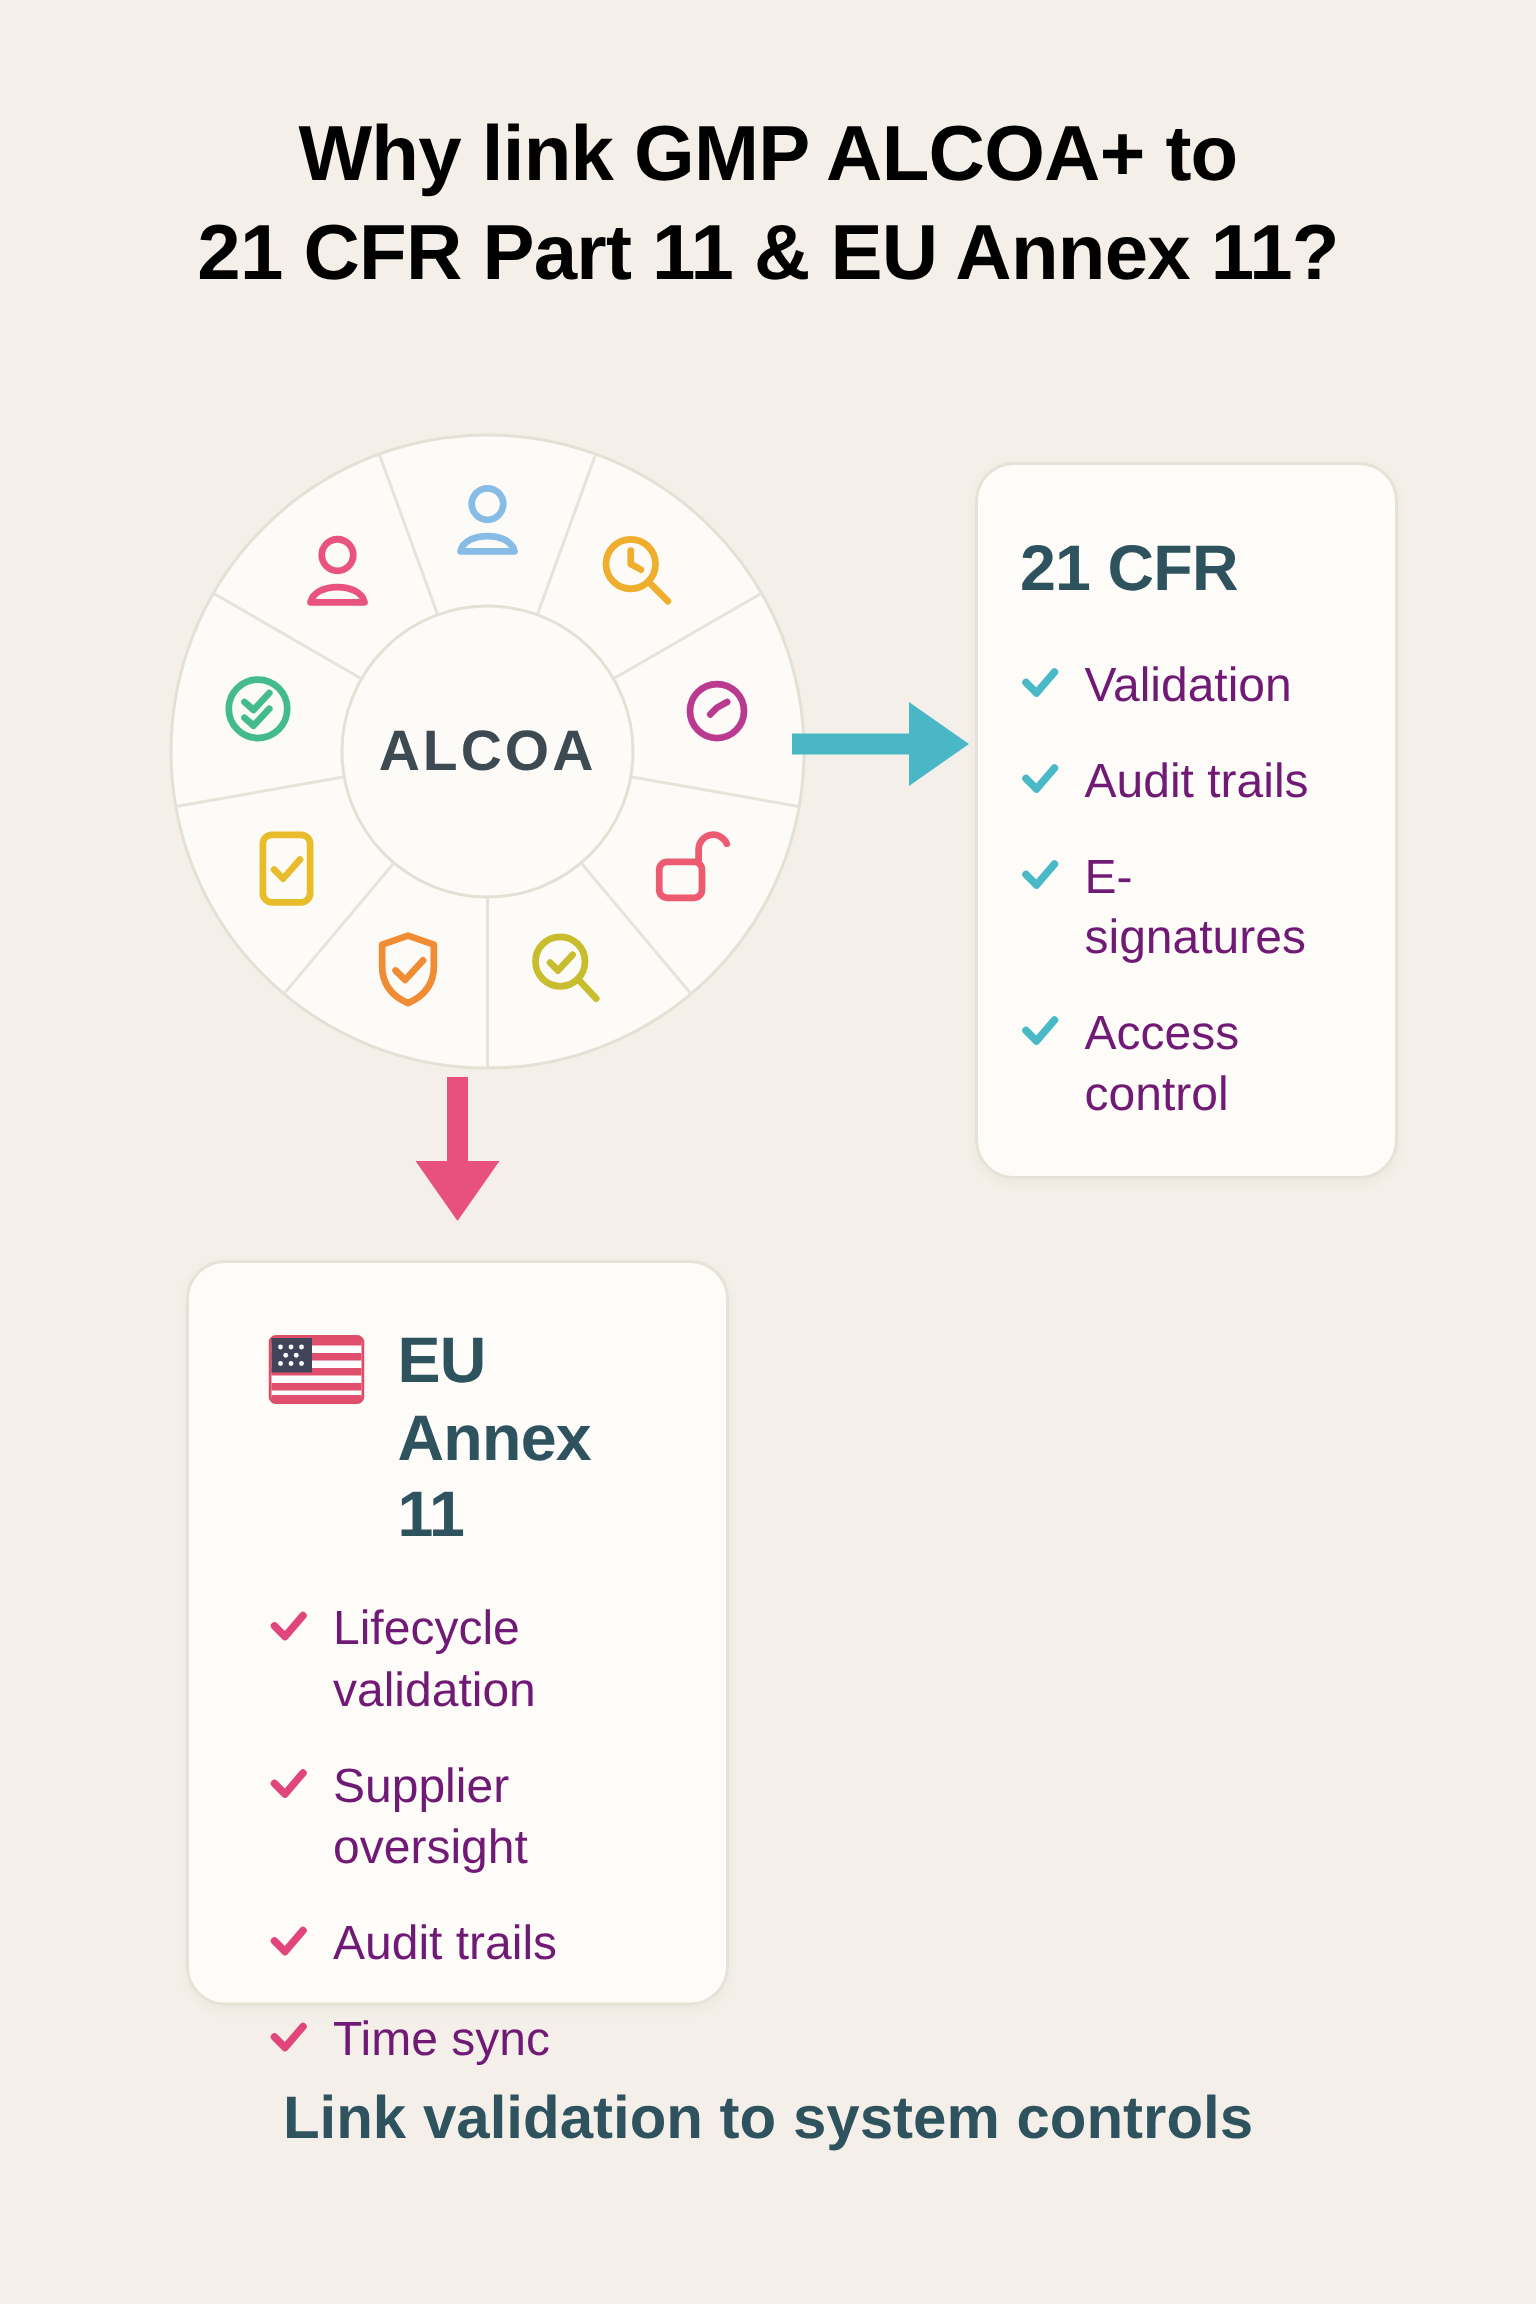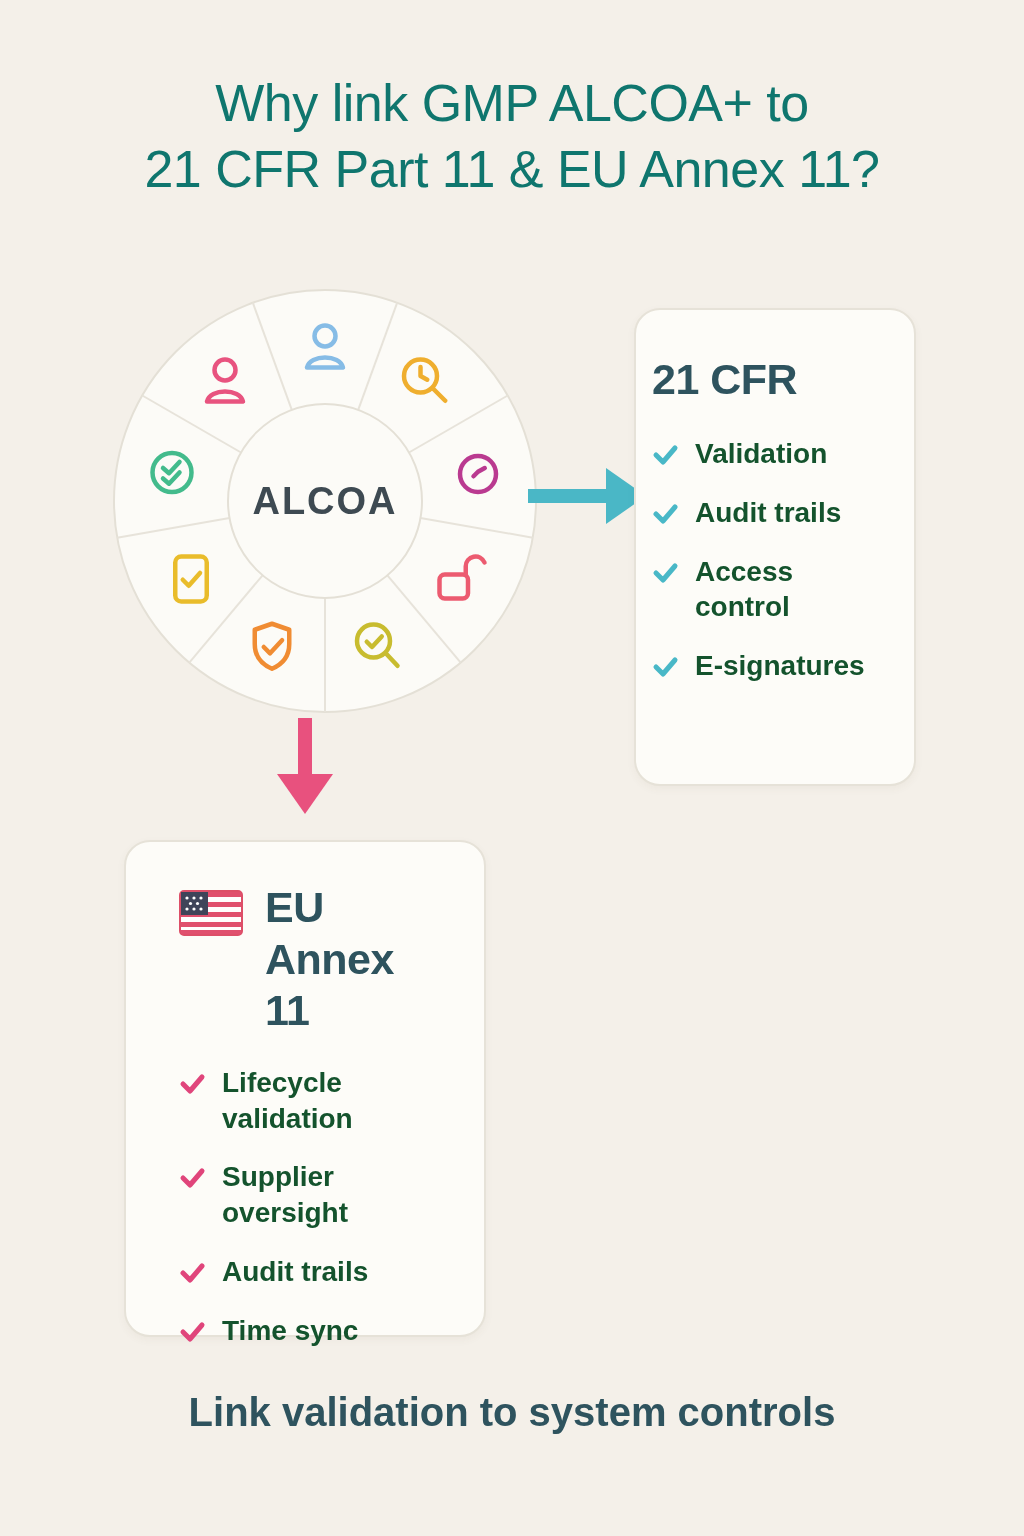--- a/index.html
+++ b/index.html
@@ -10,24 +10,24 @@
     width: 1024px;
     height: 1536px;
     background: #f4f0e9;
     overflow: hidden;
   }
   .title {
     position: absolute;
     top: 70px; left: 0; right: 0;
     text-align: center;
     font-size: 52px;
-    font-weight: 400;
+    font-weight: 700;
     line-height: 1.27;
     letter-spacing: -0.5px;
-    color: #0f766e;
+    color: #000000;
   }
   
   .wheel { position: absolute; left: 110px; top: 286px; width: 430px; height: 430px; }
   .wheel-ring { position: absolute; left: 0; top: 0; }
   .wheel-center {
     position: absolute; left: 118px; top: 118px; width: 194px; height: 194px;
     display: flex; align-items: center; justify-content: center;
     font-size: 38px; font-weight: 700; letter-spacing: 2px; color: #3e4a52;
   }
   .wheel-icon { position: absolute; width: 72px; height: 72px; }
@@ -36,33 +36,33 @@
   .arrow { position: absolute; }
   .arrow svg { display: block; }
   
   .card {
     position: absolute;
     background: #fdfcf8;
     border: 2px solid #e6e2d8;
     border-radius: 26px;
     box-shadow: 0 3px 8px rgba(90,80,60,0.05);
   }
-  .card-cfr { left: 634px; top: 308px; width: 282px; height: 478px; padding: 44px 16px; }
+  .card-cfr { left: 650px; top: 308px; width: 282px; height: 478px; padding: 44px 28px; }
   .card-annex { left: 124px; top: 840px; width: 362px; height: 497px; padding: 40px 53px; }
   .card-title {
     font-size: 43px; font-weight: 800; line-height: 1.2;
     color: #2e535e; letter-spacing: -0.5px;
   }
   .annex-title-row { display: flex; align-items: flex-start; }
   .flag { flex: 0 0 auto; margin-right: 22px; margin-top: 8px; }
   .check-list { list-style: none; margin-top: 30px; }
   .check-list li { display: flex; align-items: flex-start; margin-bottom: 23px; }
   .check-list li .check { flex: 0 0 auto; margin-right: 16px; margin-top: 5px; }
   .check-list li .item-text {
-    font-size: 28px; line-height: 1.28; color: #14532d; max-width: 172px; font-weight: 700;
+    font-size: 32px; line-height: 1.28; color: #701a75; max-width: 172px; font-weight: 400;
   }
   .card-annex .check-list { margin-top: 28px; }
   .footer {
     position: absolute; top: 1390px; left: 0; right: 0;
     text-align: center;
     font-size: 40px; font-weight: 600; color: #2e535e;
   }
 </style>
 </head>
 <body>
@@ -194,29 +194,29 @@
             </svg>
         </span>
         <span class="item-text">Audit trails</span>
       </li>
       <li>
         <span class="check" style="color: rgb(73, 184, 199);">
           <svg width="27" height="27" viewBox="0 0 27 27" fill="none" stroke="currentColor" stroke-width="5" stroke-linecap="round" stroke-linejoin="round">
               <path d="M4 14l7 7 12-14"></path>
             </svg>
         </span>
+        <span class="item-text">E-signatures</span>
+      </li>
+      <li>
+        <span class="check" style="color: rgb(73, 184, 199);">
+          <svg width="27" height="27" viewBox="0 0 27 27" fill="none" stroke="currentColor" stroke-width="5" stroke-linecap="round" stroke-linejoin="round">
+              <path d="M4 14l7 7 12-14"></path>
+            </svg>
+        </span>
         <span class="item-text">Access control</span>
-      </li>
-      <li>
-        <span class="check" style="color: rgb(73, 184, 199);">
-          <svg width="27" height="27" viewBox="0 0 27 27" fill="none" stroke="currentColor" stroke-width="5" stroke-linecap="round" stroke-linejoin="round">
-              <path d="M4 14l7 7 12-14"></path>
-            </svg>
-        </span>
-        <span class="item-text">E-signatures</span>
       </li>
     </ul>
   </div>
 
   <div class="card card-annex">
     <div class="annex-title-row">
       <svg class="flag" width="64" height="46" viewBox="0 0 64 46">
         <rect x="1" y="1" width="62" height="44" rx="4" fill="#ffffff" stroke="#dd4f68" stroke-width="2"></rect>
         <g>
           <rect x="2" y="2" width="60" height="5" fill="#e0506e"></rect>

